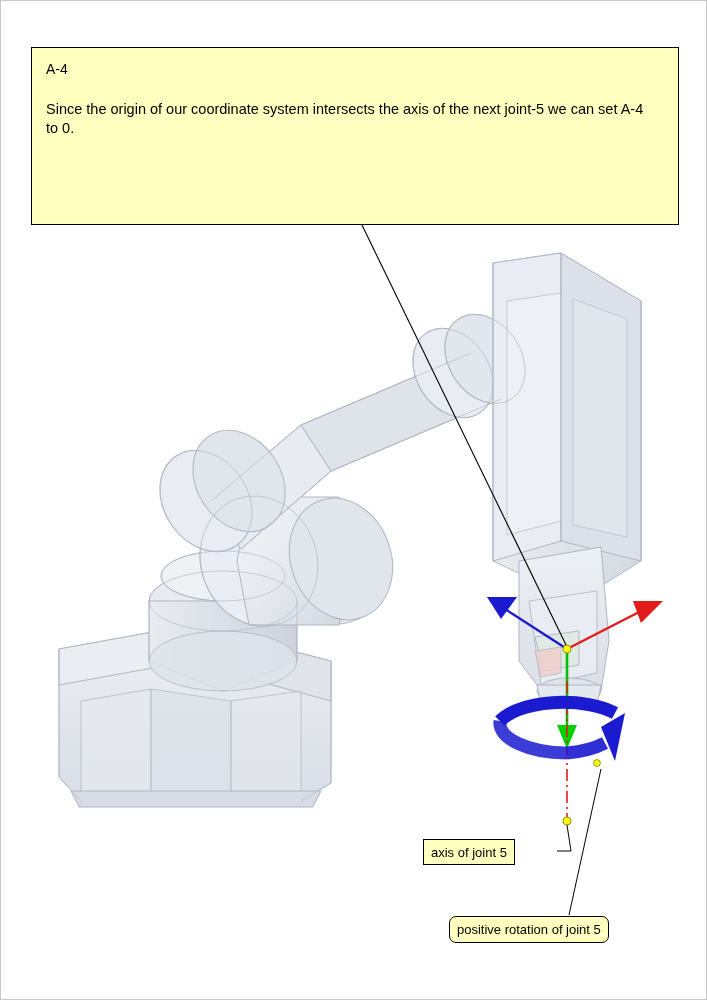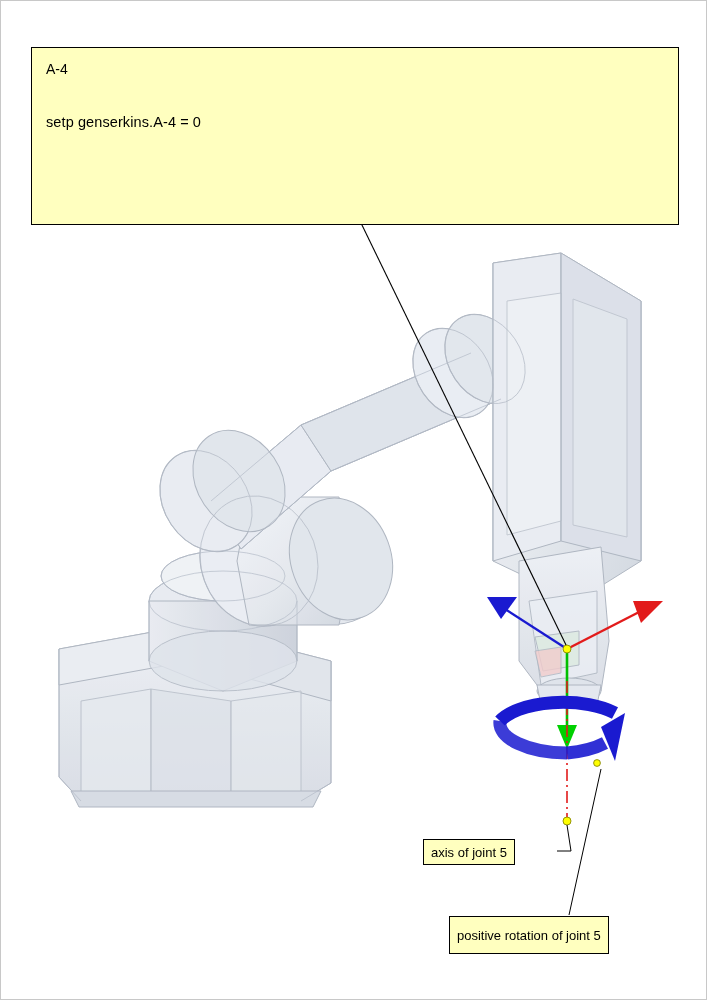--- a/index.html
+++ b/index.html
@@ -65,21 +65,22 @@
     white-space: nowrap;
   }
   #label-axis-joint5 {
     left: 422px;
     top: 838px;
     height: 26px;
   }
   #label-positive-rotation {
     left: 448px;
     top: 915px;
-    height: 38px;
+    height: 27px;
+    border-radius: 7px;
   }
 
   
   svg.overlay {
     position: absolute;
     left: 0;
     top: 0;
     width: 707px;
     height: 1000px;
     pointer-events: none;
@@ -204,20 +205,20 @@
     <circle cx="566" cy="648" r="4" fill="#ffff00" stroke="#8a8a00" stroke-width="0.9"></circle>
     <circle cx="566" cy="820" r="4" fill="#ffff00" stroke="#8a8a00" stroke-width="0.9"></circle>
 
     <polyline points="556,850 570,850 566,824" stroke="#000000" stroke-width="1" fill="none"></polyline>
 
     <line x1="568" y1="914" x2="600" y2="768" stroke="#000000" stroke-width="1"></line>
   </svg>
 
   <div class="note-box">
     <div class="note-title">A-4</div>
-    <div class="note-code">setp genserkins.A-4 =  0</div>
+    <div class="note-body">Since the origin of our coordinate system intersects the axis of the next joint-5 we can set A-4 to 0.</div>
   </div>
 
   <div class="label-box" id="label-axis-joint5">axis of joint 5</div>
 
   <div class="label-box" id="label-positive-rotation">positive rotation of joint 5</div>
 
 </div>
 
 </body></html>

